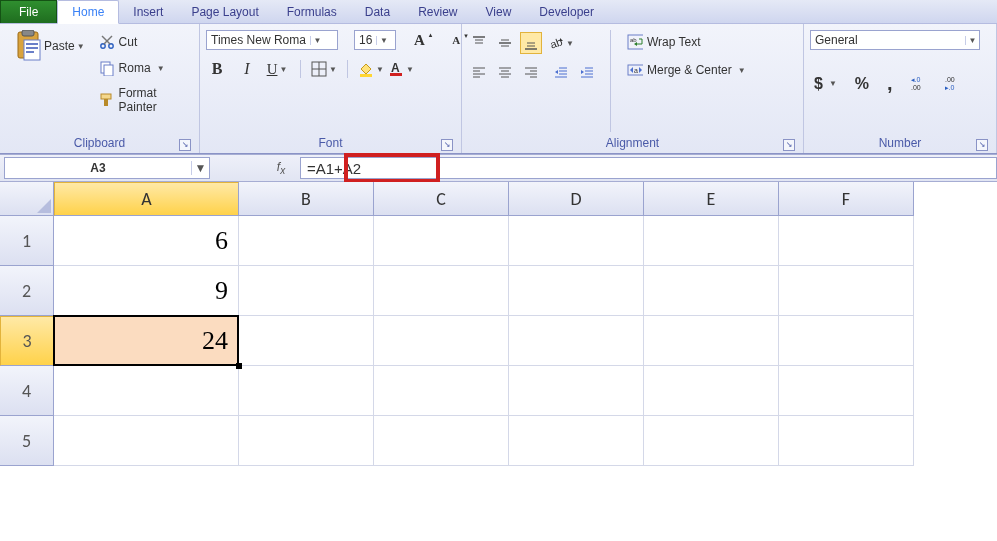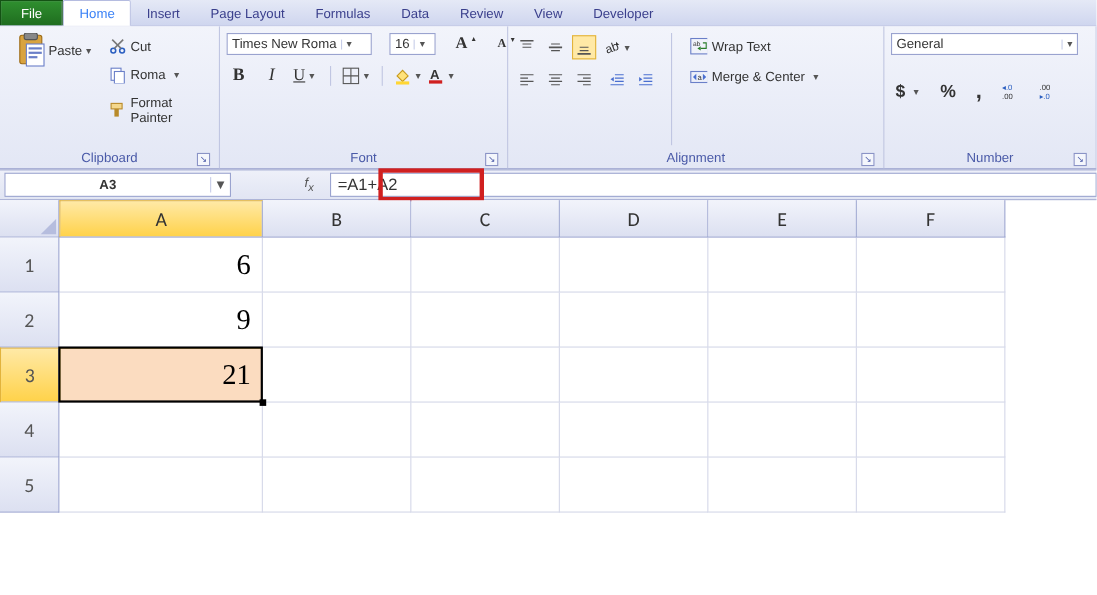--- a/index.html
+++ b/index.html
@@ -389,21 +389,21 @@
   <div class="rowhdrs" id="rowhdrs">
       <div class="rowhdr" style="height: 50px;">1</div>
       <div class="rowhdr" style="height: 50px;">2</div>
       <div class="rowhdr sel" style="height: 50px;">3</div>
       <div class="rowhdr" style="height: 50px;">4</div>
       <div class="rowhdr" style="height: 50px;">5</div>
     </div>
   <div class="cells" id="cells">
       <div class="cell" style="left: 0px; top: 0px; width: 185px; height: 50px;">6</div>
       <div class="cell" style="left: 0px; top: 50px; width: 185px; height: 50px;">9</div>
-      <div class="cell sel" style="left: 0px; top: 100px; width: 185px; height: 50px;">21</div>
+      <div class="cell sel" style="left: 0px; top: 100px; width: 185px; height: 50px;">24</div>
       <div class="cell" style="left: 0px; top: 150px; width: 185px; height: 50px;"></div>
       <div class="cell" style="left: 0px; top: 200px; width: 185px; height: 50px;"></div>
       <div class="cell" style="left: 185px; top: 0px; width: 135px; height: 50px;"></div>
       <div class="cell" style="left: 185px; top: 50px; width: 135px; height: 50px;"></div>
       <div class="cell" style="left: 185px; top: 100px; width: 135px; height: 50px;"></div>
       <div class="cell" style="left: 185px; top: 150px; width: 135px; height: 50px;"></div>
       <div class="cell" style="left: 185px; top: 200px; width: 135px; height: 50px;"></div>
       <div class="cell" style="left: 320px; top: 0px; width: 135px; height: 50px;"></div>
       <div class="cell" style="left: 320px; top: 50px; width: 135px; height: 50px;"></div>
       <div class="cell" style="left: 320px; top: 100px; width: 135px; height: 50px;"></div>

